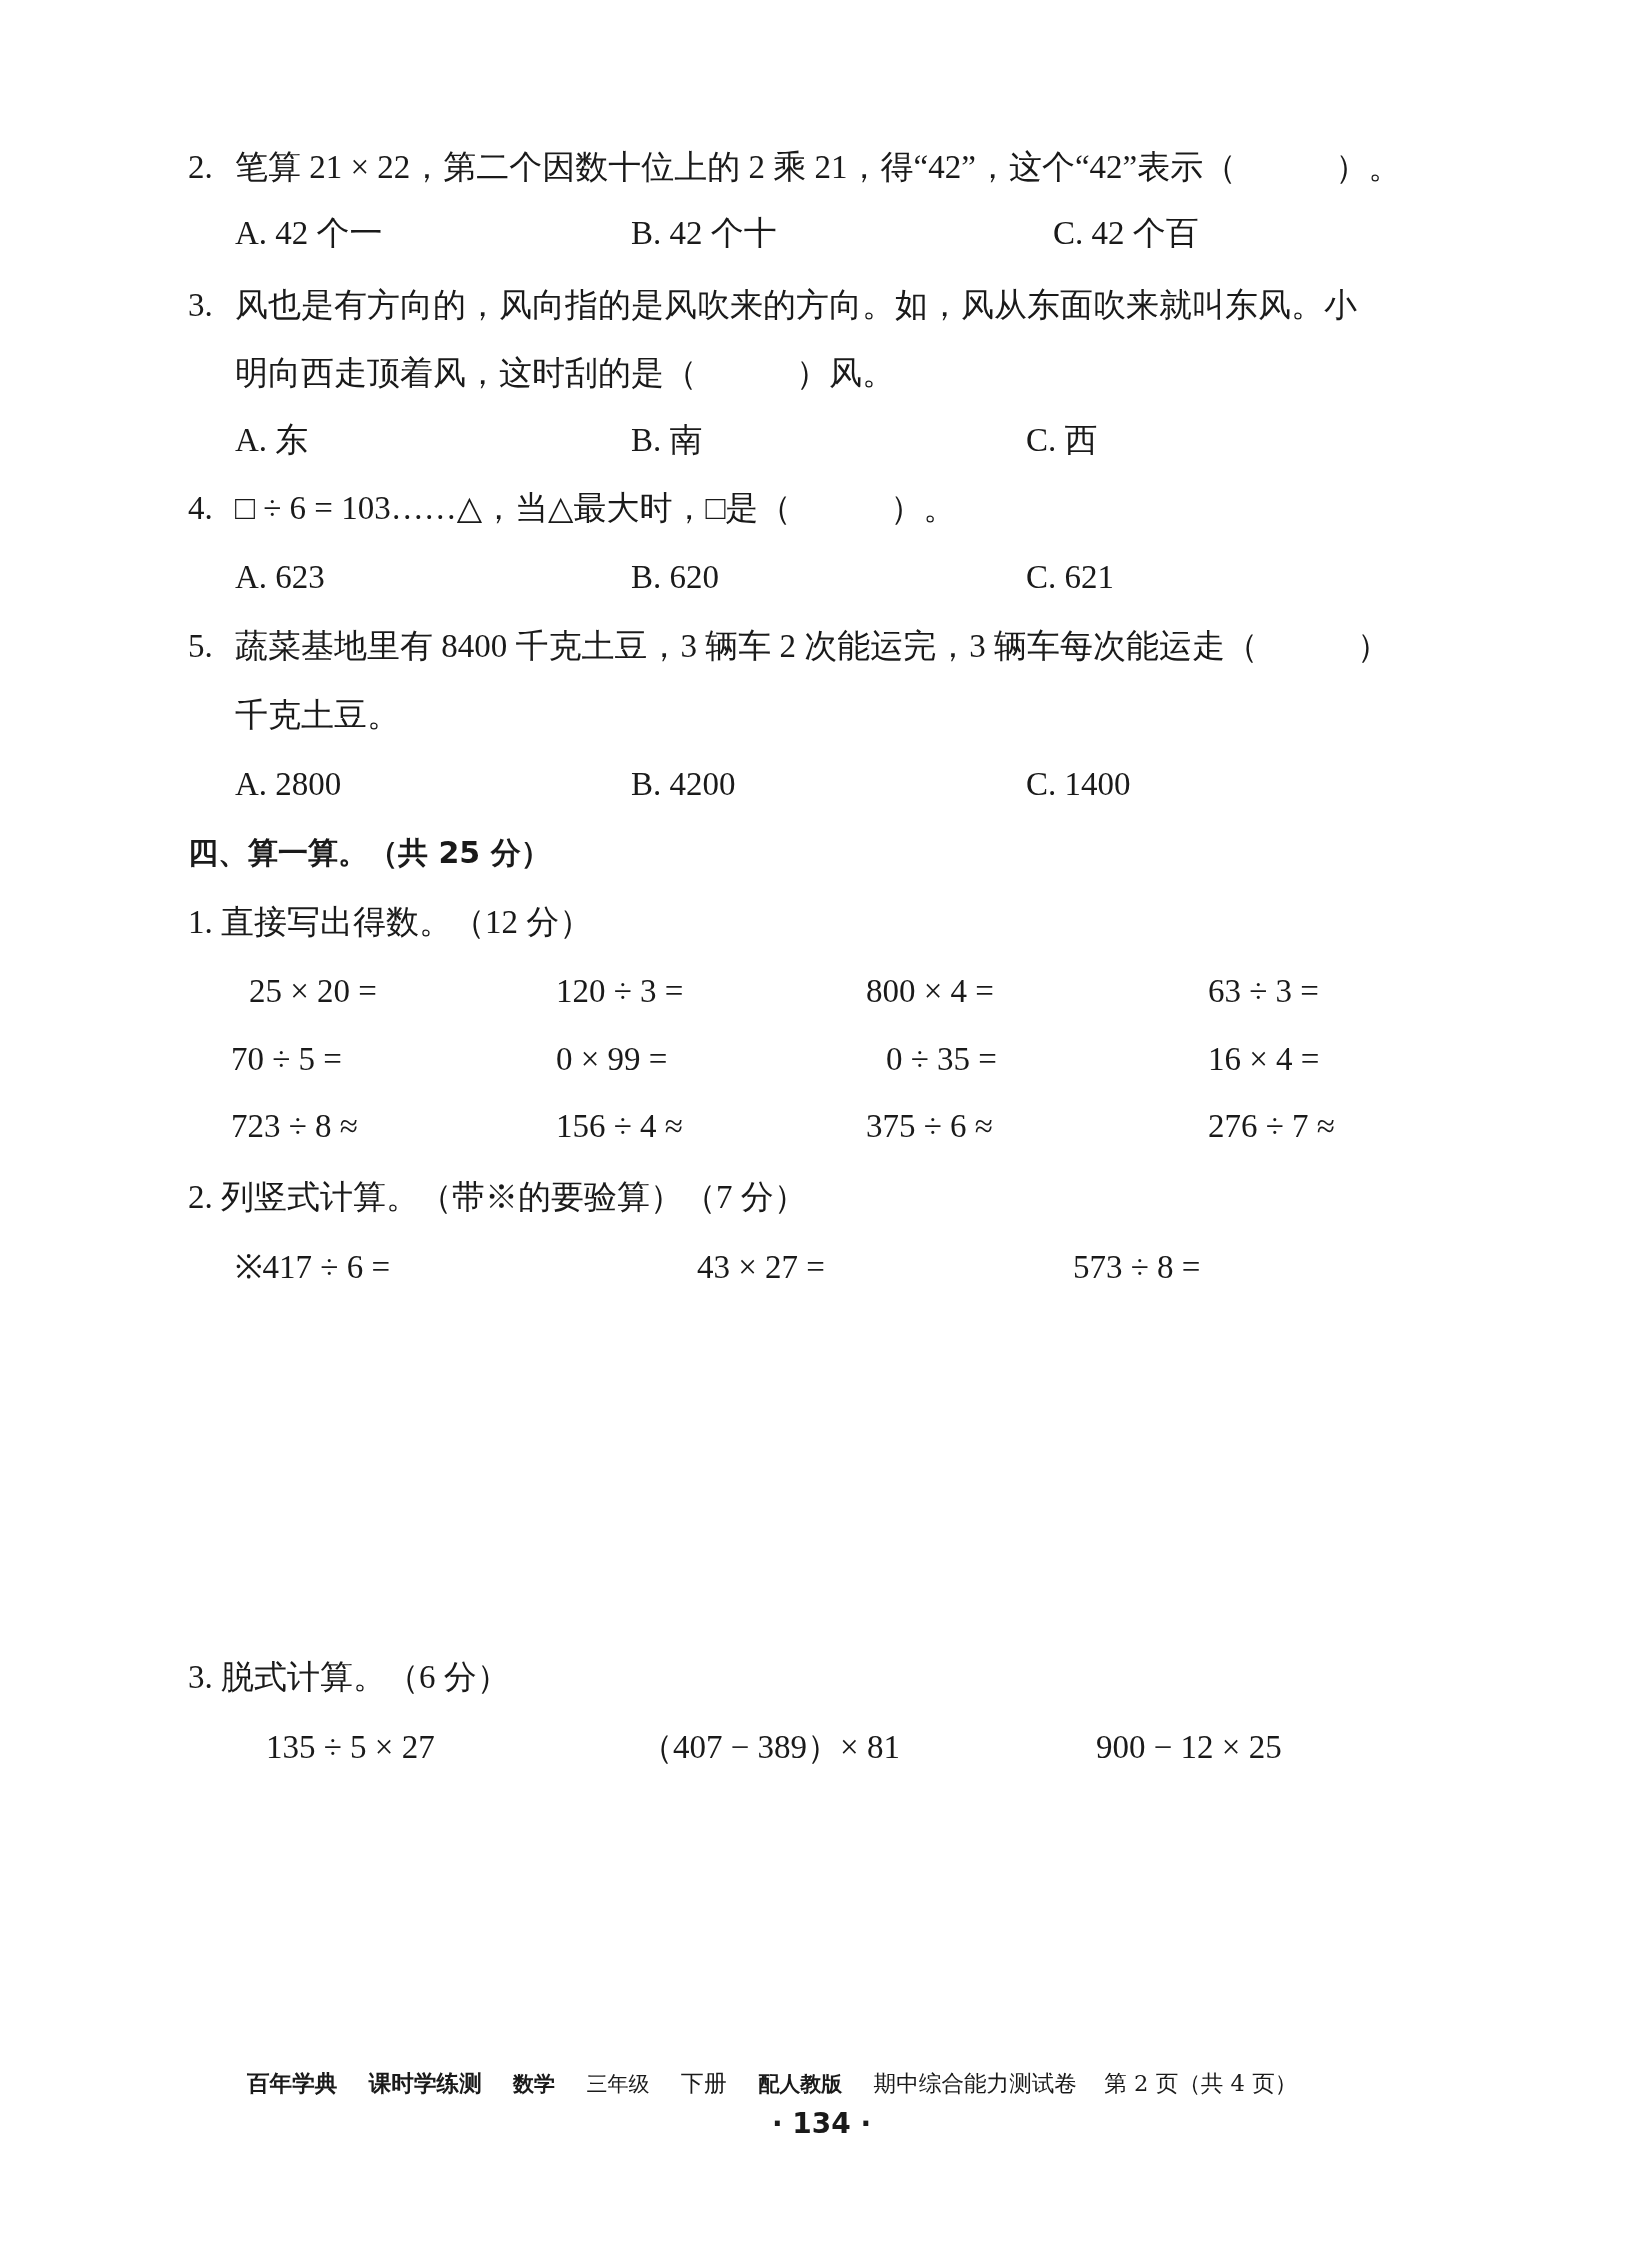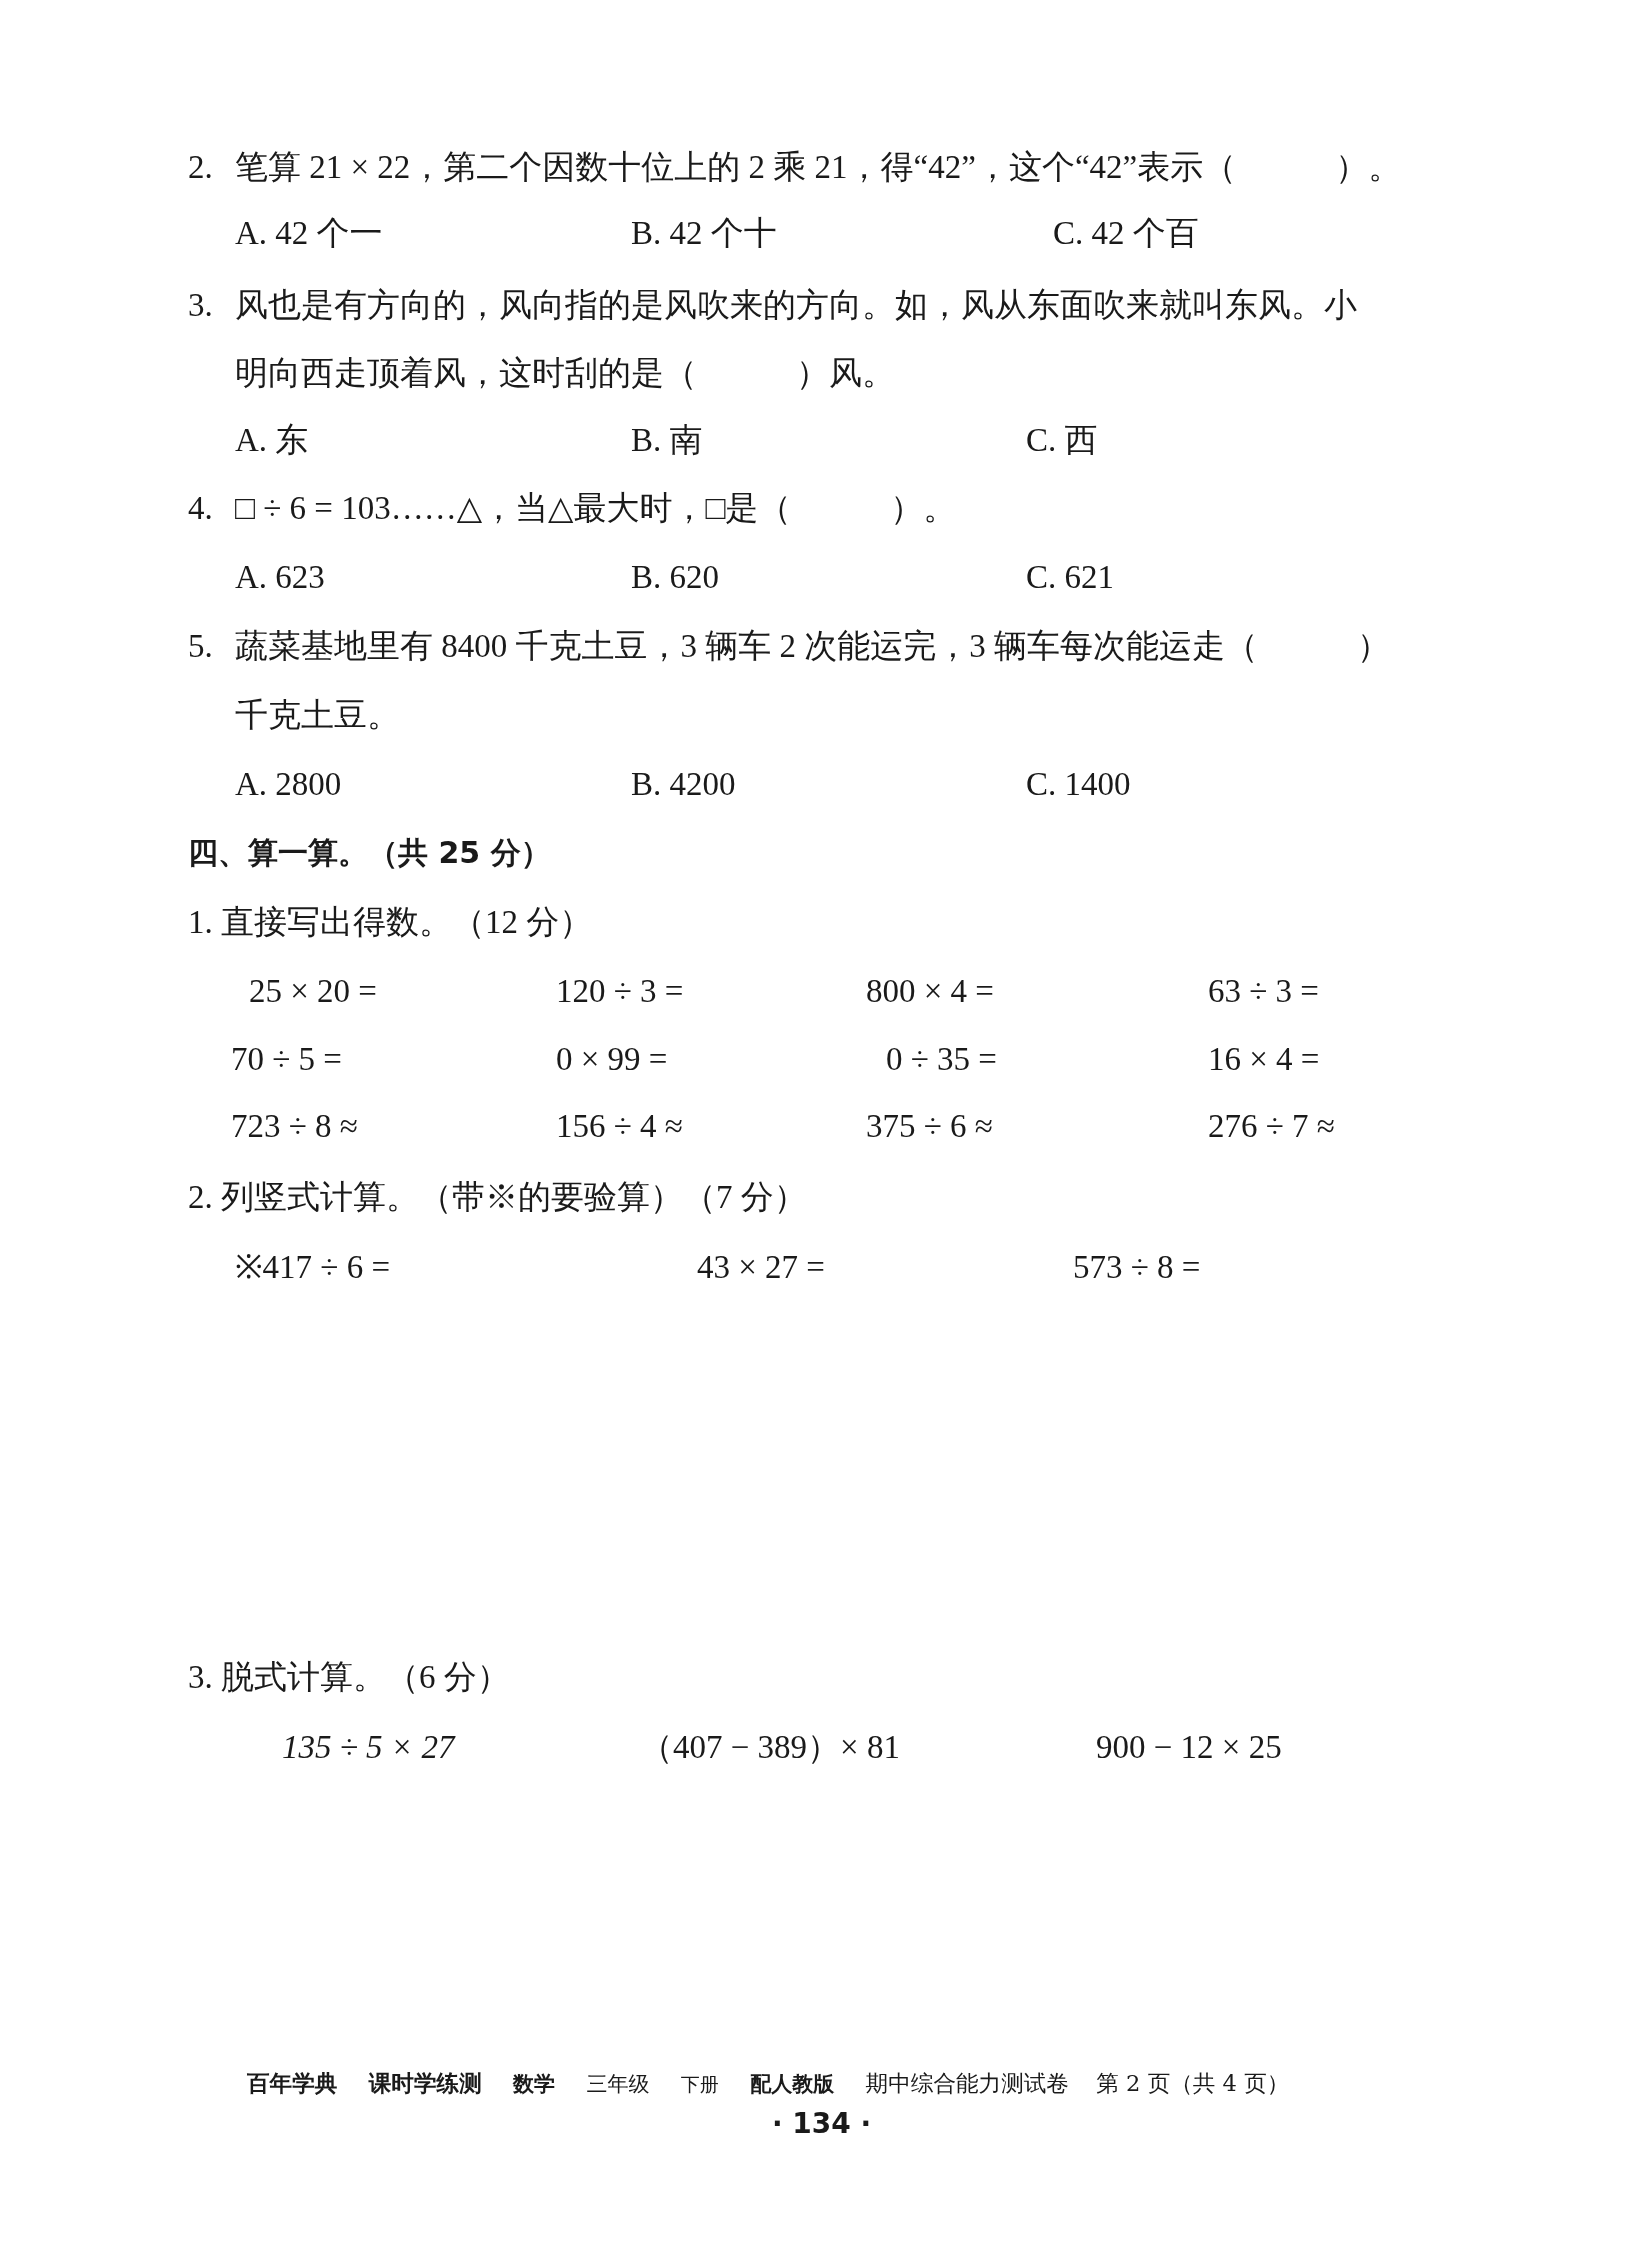--- a/index.html
+++ b/index.html
@@ -56,34 +56,34 @@
 <div class="ln" style="left:556px; top:1106px;font-family:Liberation Serif, serif;">156 ÷ 4 ≈</div>
 <div class="ln" style="left:866px; top:1106px;">375 ÷ 6 ≈</div>
 <div class="ln" style="left:1208px; top:1106px;">276 ÷ 7 ≈</div>
 
 <div class="ln" style="left:188px; top:1177px;text-align:center;">2. 列竖式计算。（带※的要验算）（7 分）</div>
 <div class="ln" style="left:235px; top:1247px;">※417 ÷ 6 =</div>
 <div class="ln" style="left:697px; top:1247px;">43 × 27 =</div>
 <div class="ln" style="left:1073px; top:1247px;">573 ÷ 8 =</div>
 
 <div class="ln" style="left:188px; top:1657px;">3. 脱式计算。（6 分）</div>
-<div class="ln" style="left:282px; top:1727px;font-style:italic;">135 ÷ 5 × 27</div>
+<div class="ln" style="left:266px; top:1727px;">135 ÷ 5 × 27</div>
 <div class="ln" style="left:640px; top:1727px;">（407 − 389）× 81</div>
 <div class="ln" style="left:1096px; top:1727px;">900 − 12 × 25</div>
 
 <div class="foot" style="left:247px; top:2068px; font-size:22.6px; line-height:30px;">
   <span style="font-weight:bold;">百年学典</span>
   <span style="display:inline-block; width:17px;"></span>
   <span style="font-weight:bold;">课时学练测</span>
   <span style="display:inline-block; width:17px;"></span>
   <span style="font-weight:bold; font-family:'DejaVu Serif',serif; font-size:21px;">数学</span>
   <span style="display:inline-block; width:17px;"></span>
   <span style="font-family:'DejaVu Serif',serif; font-size:21px;">三年级</span>
   <span style="display:inline-block; width:17px;"></span>
-  <span style="font-family:Liberation Mono, monospace; font-size:19px;margin-top:32px;">下册</span>
+  <span style="font-family:Liberation Mono, monospace; font-size:23px;margin-top:32px;">下册</span>
   <span style="display:inline-block; width:17px;"></span>
   <span style="font-weight:bold; font-family:'DejaVu Serif',serif; font-size:21px;">配人教版</span>
   <span style="display:inline-block; width:17px;"></span>
   <span style="font-family:'DejaVu Serif',serif;">期中综合能力测试卷</span>
   <span style="display:inline-block; width:13px;"></span>
   <span style="font-family:'DejaVu Serif',serif;">第 2 页（共 4 页）</span>
 </div>
 <div class="foot" style="left:0; width:1643px; text-align:center; top:2107px; font-size:28px; line-height:34px; font-weight:bold;">· 134 ·</div>
 
 

